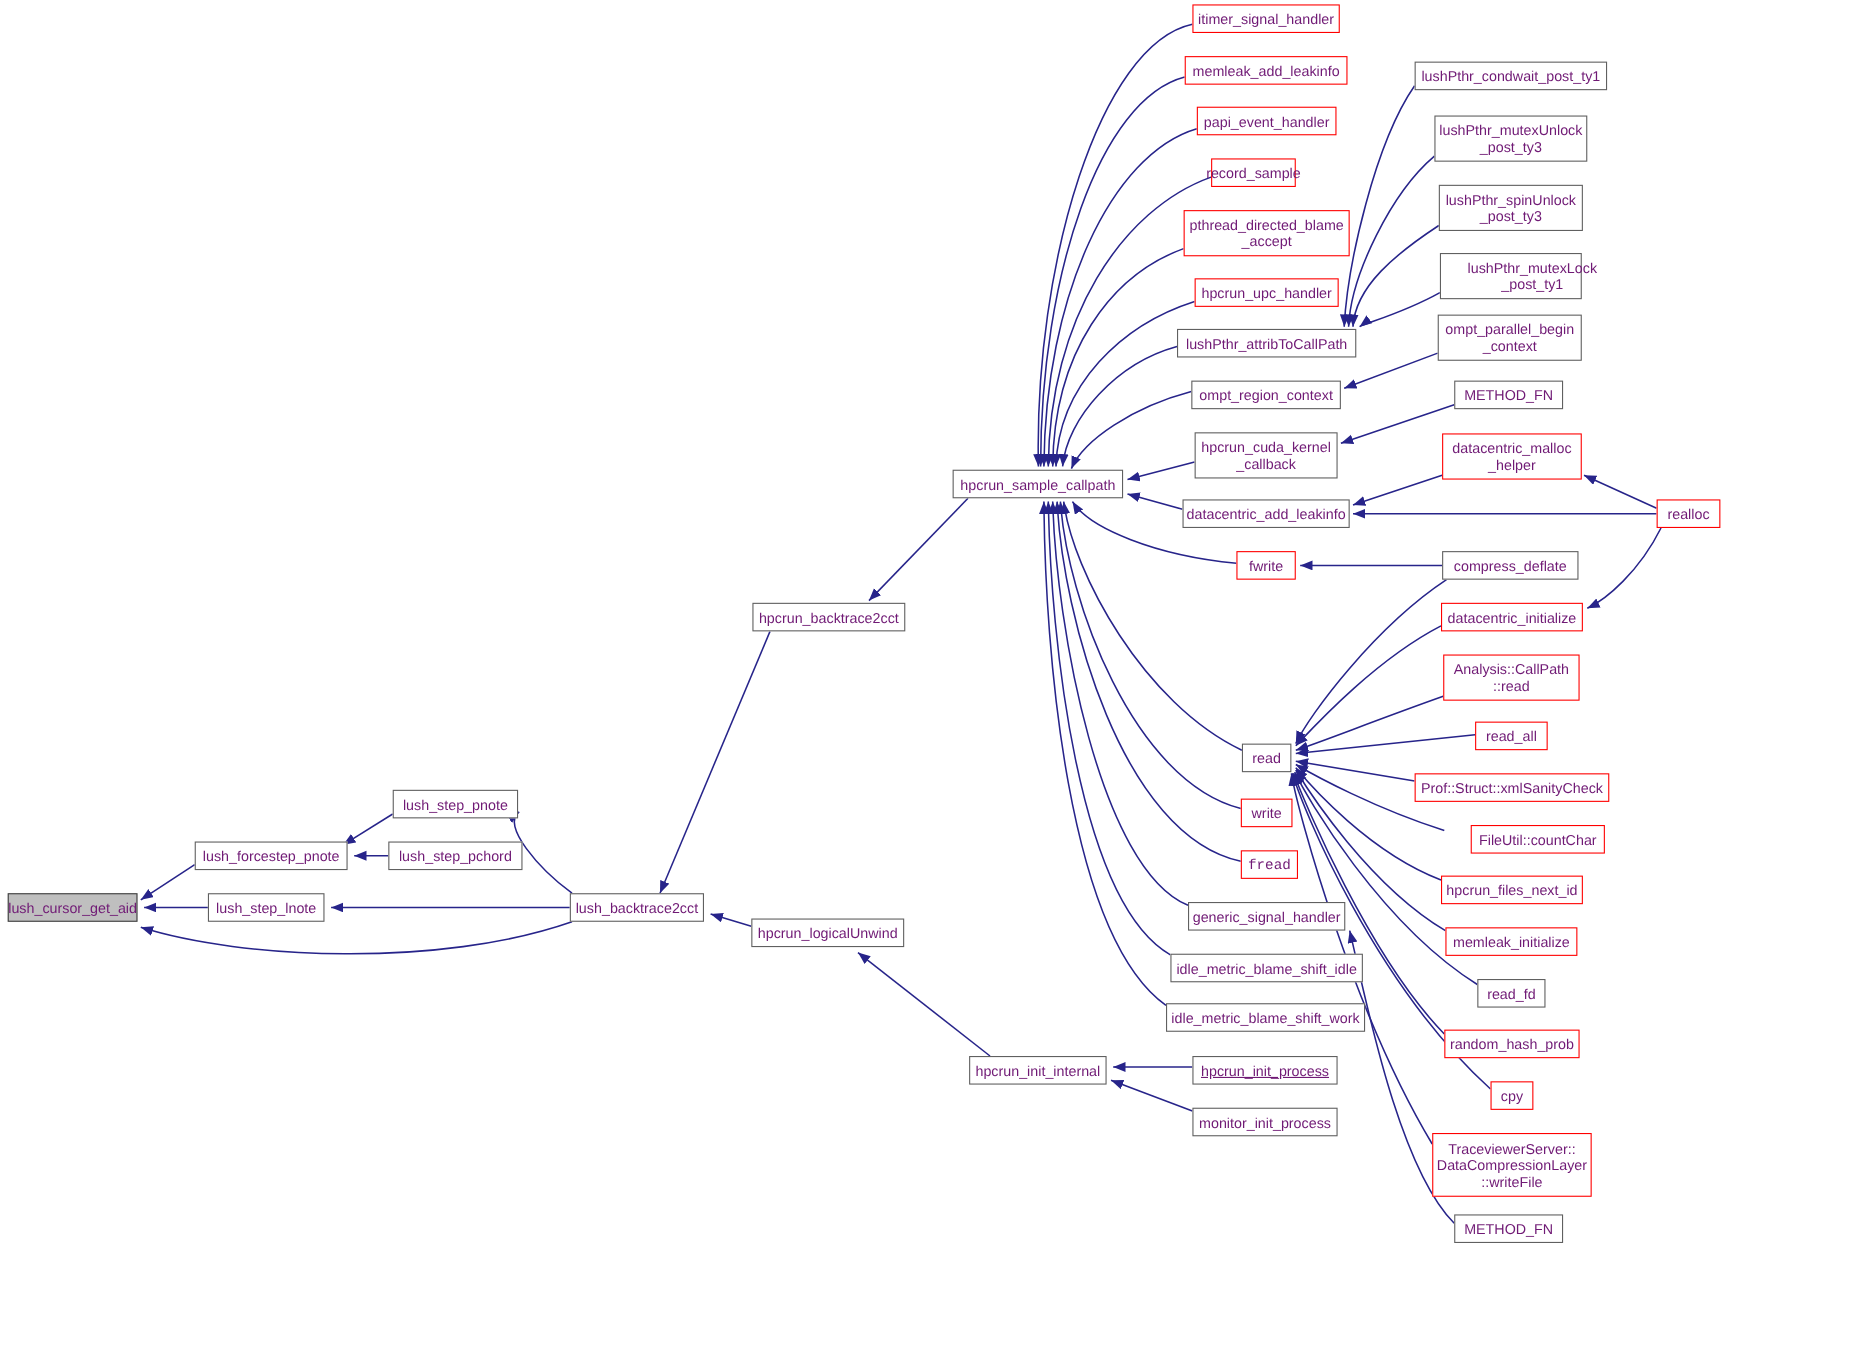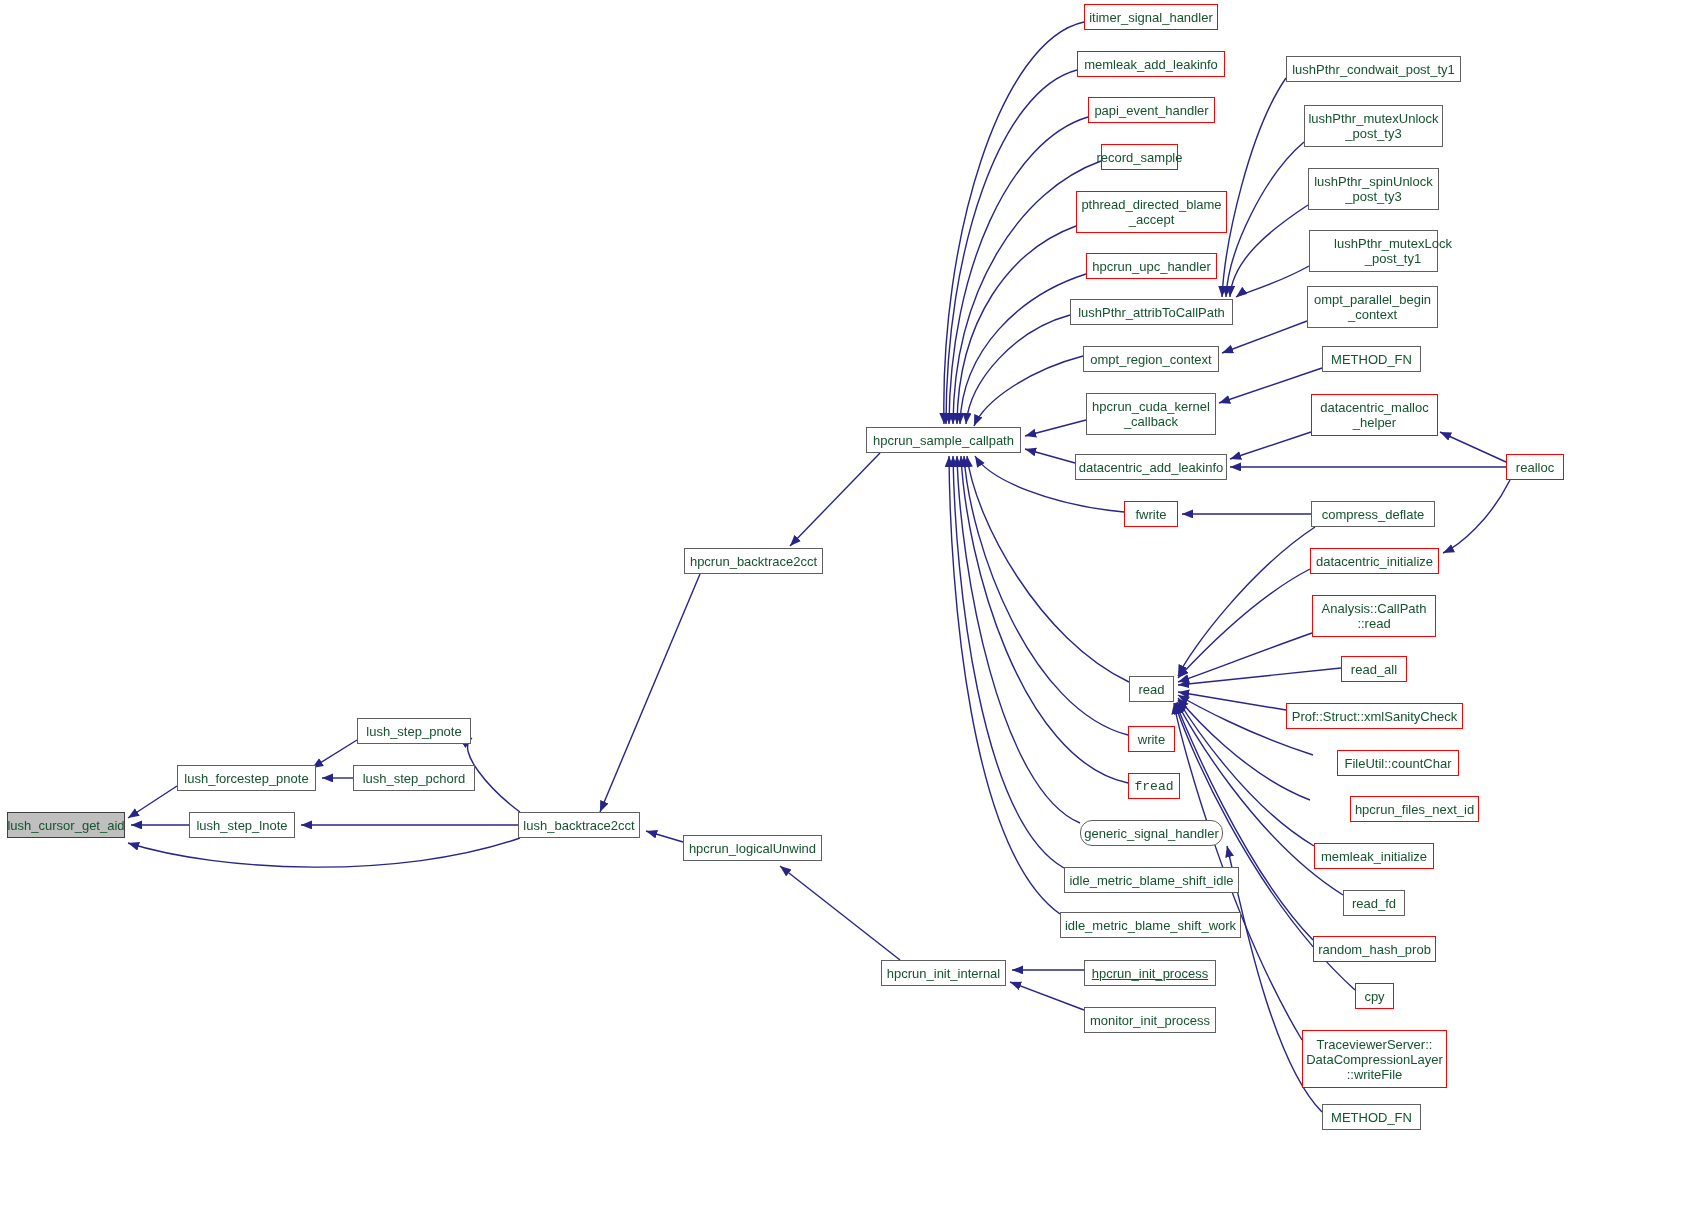--- a/index.html
+++ b/index.html
@@ -8,21 +8,21 @@
   #graph-root{position:relative;width:1700px;height:1229px;overflow:hidden;background:#fff;}
   svg#edges{position:absolute;left:0;top:0;width:1700px;height:1229px;}
   .node{
     position:absolute;
     box-sizing:border-box;
     display:flex;align-items:center;justify-content:center;
     text-align:center;
     font-family:"Liberation Sans", sans-serif;
     font-size:13px;
     line-height:15px;
-    color:#14532d;
+    color:#701a75;
     background:#ffffff;
     border:1px solid #808080;
     white-space:pre;
     letter-spacing:0px;
     z-index:5;
   }
   .node.red{border:1px solid #ff0000;}
   .node.cur{background:#bfbfbf;border:1px solid #404040;}
   .node.gray{border:1px solid #606060;}
 </style>
@@ -115,21 +115,21 @@
       <div class="node red" style="left: 1086px; top: 253px; width: 131px; height: 26px;">hpcrun_upc_handler</div>
       <div class="node gray" style="left: 1070px; top: 299px; width: 163px; height: 26px;">lushPthr_attribToCallPath</div>
       <div class="node gray" style="left: 1083px; top: 346px; width: 136px; height: 26px;">ompt_region_context</div>
       <div class="node gray" style="left: 1086px; top: 393px; width: 130px; height: 42px;">hpcrun_cuda_kernel
 _callback</div>
       <div class="node gray" style="left: 1075px; top: 454px; width: 152px; height: 26px;">datacentric_add_leakinfo</div>
       <div class="node red" style="left: 1124px; top: 501px; width: 54px; height: 26px;">fwrite</div>
       <div class="node gray" style="left: 1129px; top: 676px; width: 45px; height: 26px;">read</div>
       <div class="node red" style="left: 1128px; top: 726px; width: 47px; height: 26px;">write</div>
       <div class="node red" style="left: 1128px; top: 773px; width: 52px; height: 26px; font-family: Liberation Mono, monospace;">fread</div>
-      <div class="node gray" style="left: 1080px; top: 820px; width: 143px; height: 26px; border-radius: 12px;">generic_signal_handler</div>
+      <div class="node gray" style="left: 1080px; top: 820px; width: 143px; height: 26px;">generic_signal_handler</div>
       <div class="node gray" style="left: 1064px; top: 867px; width: 175px; height: 26px;">idle_metric_blame_shift_idle</div>
       <div class="node gray" style="left: 1060px; top: 912px; width: 181px; height: 26px;">idle_metric_blame_shift_work</div>
       <div class="node gray" style="left: 1286px; top: 56px; width: 175px; height: 26px;">lushPthr_condwait_post_ty1</div>
       <div class="node gray" style="left: 1304px; top: 105px; width: 139px; height: 42px;">lushPthr_mutexUnlock
 _post_ty3</div>
       <div class="node gray" style="left: 1308px; top: 168px; width: 131px; height: 42px;">lushPthr_spinUnlock
 _post_ty3</div>
       <div class="node gray" style="left: 1309px; top: 230px; width: 129px; height: 42px; padding-left: 39px;">lushPthr_mutexLock
 _post_ty1</div>
       <div class="node gray" style="left: 1307px; top: 286px; width: 131px; height: 42px;">ompt_parallel_begin
@@ -138,21 +138,21 @@
       <div class="node red" style="left: 1311px; top: 394px; width: 127px; height: 42px;">datacentric_malloc
 _helper</div>
       <div class="node red" style="left: 1506px; top: 454px; width: 58px; height: 26px;">realloc</div>
       <div class="node gray" style="left: 1311px; top: 501px; width: 124px; height: 26px;">compress_deflate</div>
       <div class="node red" style="left: 1310px; top: 548px; width: 129px; height: 26px;">datacentric_initialize</div>
       <div class="node red" style="left: 1312px; top: 595px; width: 124px; height: 42px;">Analysis::CallPath
 ::read</div>
       <div class="node red" style="left: 1341px; top: 656px; width: 66px; height: 26px;">read_all</div>
       <div class="node red" style="left: 1286px; top: 703px; width: 177px; height: 26px;">Prof::Struct::xmlSanityCheck</div>
       <div class="node red" style="left: 1313px; top: 750px; width: 122px; height: 26px; margin-left: 24px;">FileUtil::countChar</div>
-      <div class="node red" style="left: 1310px; top: 796px; width: 129px; height: 26px; margin-left: 40px;">hpcrun_files_next_id</div>
+      <div class="node red" style="left: 1310px; top: 796px; width: 129px; height: 26px;">hpcrun_files_next_id</div>
       <div class="node red" style="left: 1314px; top: 843px; width: 120px; height: 26px;">memleak_initialize</div>
       <div class="node gray" style="left: 1343px; top: 890px; width: 62px; height: 26px;">read_fd</div>
       <div class="node red" style="left: 1313px; top: 936px; width: 123px; height: 26px;">random_hash_prob</div>
       <div class="node red" style="left: 1355px; top: 983px; width: 39px; height: 26px;">cpy</div>
       <div class="node red" style="left: 1302px; top: 1030px; width: 145px; height: 58px;">TraceviewerServer::
 DataCompressionLayer
 ::writeFile</div>
       <div class="node gray" style="left: 1322px; top: 1104px; width: 99px; height: 26px;">METHOD_FN</div>
     </div>
 </div>

